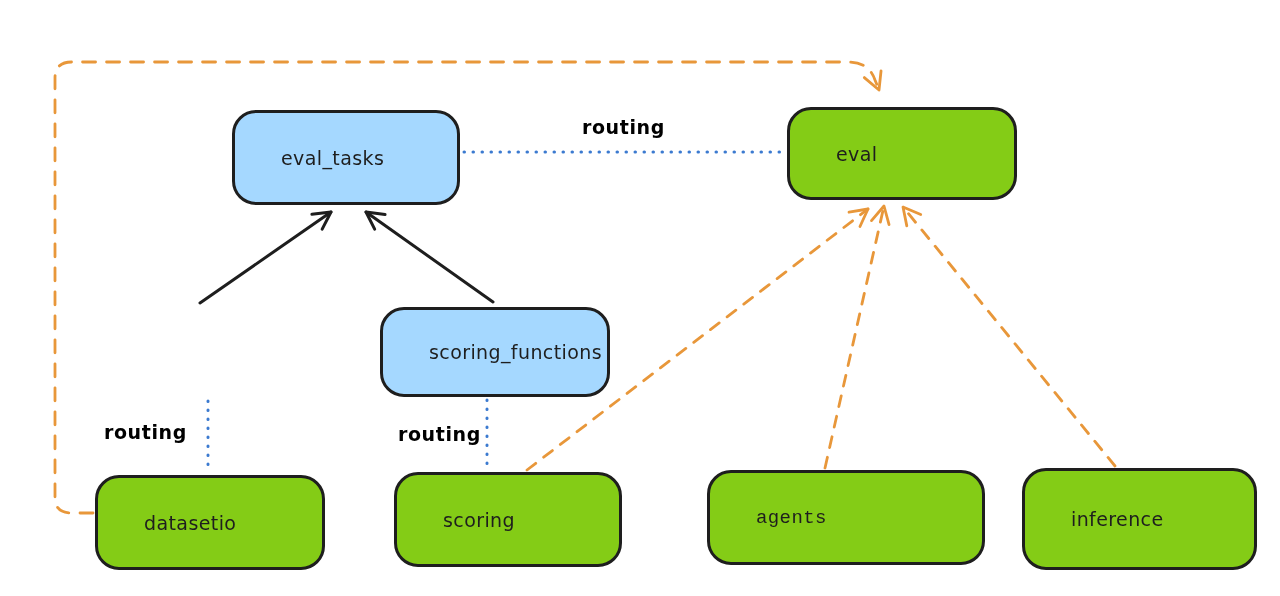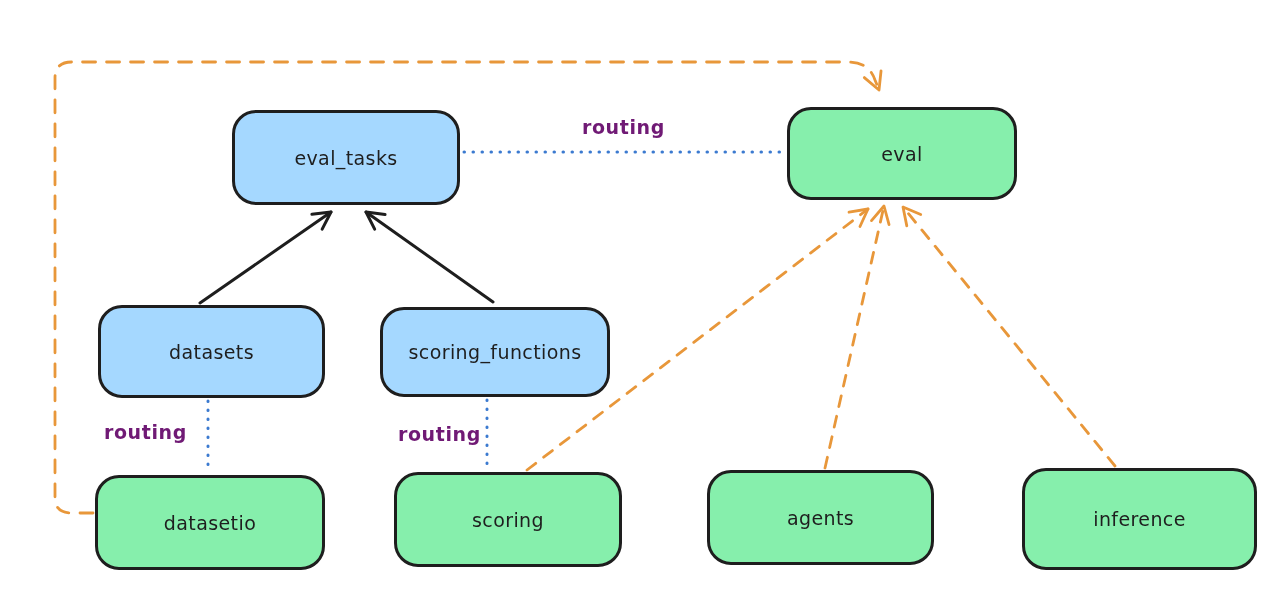--- a/index.html
+++ b/index.html
@@ -21,32 +21,32 @@
     width: 1280px;
     height: 596px;
   }
   .node {
     position: absolute;
     box-sizing: border-box;
     border: 3px solid #1e1e1e;
     border-radius: 24px;
     display: flex;
     align-items: center;
-    justify-content: center;
     color: #1e1e1e;
     font-size: 19px;
     letter-spacing: 0.4px;
     cursor: pointer;
+    padding-left: 46px;
   }
   .node.blue  { background: #a5d8ff; }
-  .node.green { background: #86efac; }
+  .node.green { background: #84cc16; }
   .node .node-label { white-space: nowrap; }
   .edge-label {
     position: absolute;
-    color: #701a75;
+    color: #000000;
     font-size: 19px;
     font-weight: 600;
     letter-spacing: 0.6px;
     white-space: nowrap;
   }
 </style>
 </head>
 <body>
 
 <div class="canvas">
@@ -75,37 +75,34 @@
   </svg>
 
   <div class="node blue" style="left:232px; top:110px; width:228px; height:95px;">
     <span class="node-label">eval_tasks</span>
   </div>
 
   <div class="node green" style="left:787px; top:107px; width:230px; height:93px;">
     <span class="node-label">eval</span>
   </div>
 
-  <div class="node blue" style="left:98px; top:305px; width:227px; height:93px;">
-    <span class="node-label">datasets</span>
-  </div>
 
   <div class="node blue" style="left:380px; top:307px; width:230px; height:90px;">
     <span class="node-label">scoring_functions</span>
   </div>
 
   <div class="node green" style="left:95px; top:475px; width:230px; height:95px;">
     <span class="node-label">datasetio</span>
   </div>
 
   <div class="node green" style="left:394px; top:472px; width:228px; height:95px;">
     <span class="node-label">scoring</span>
   </div>
 
-  <div class="node green" style="left:707px; top:470px; width:227px; height:95px;">
+  <div class="node green" style="left:707px; top:470px; width:278px; height:95px;font-family:Liberation Mono, monospace;">
     <span class="node-label">agents</span>
   </div>
 
   <div class="node green" style="left:1022px; top:468px; width:235px; height:102px;">
     <span class="node-label">inference</span>
   </div>
 
   <span class="edge-label" style="left:582px; top:116px;">routing</span>
   <span class="edge-label" style="left:104px; top:421px;">routing</span>
   <span class="edge-label" style="left:398px; top:423px;">routing</span>

